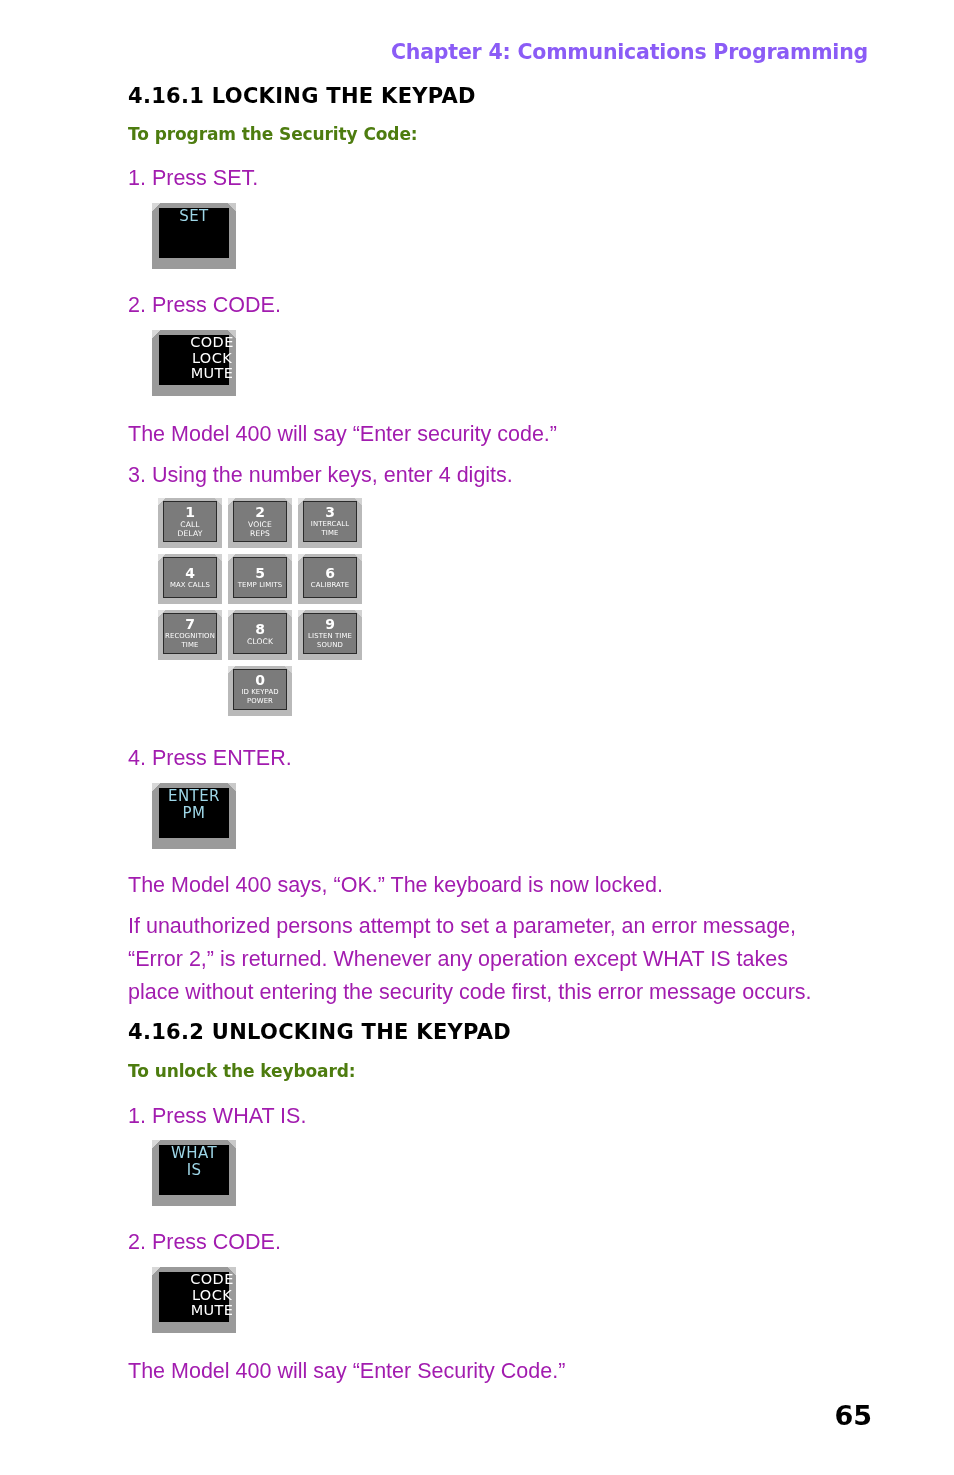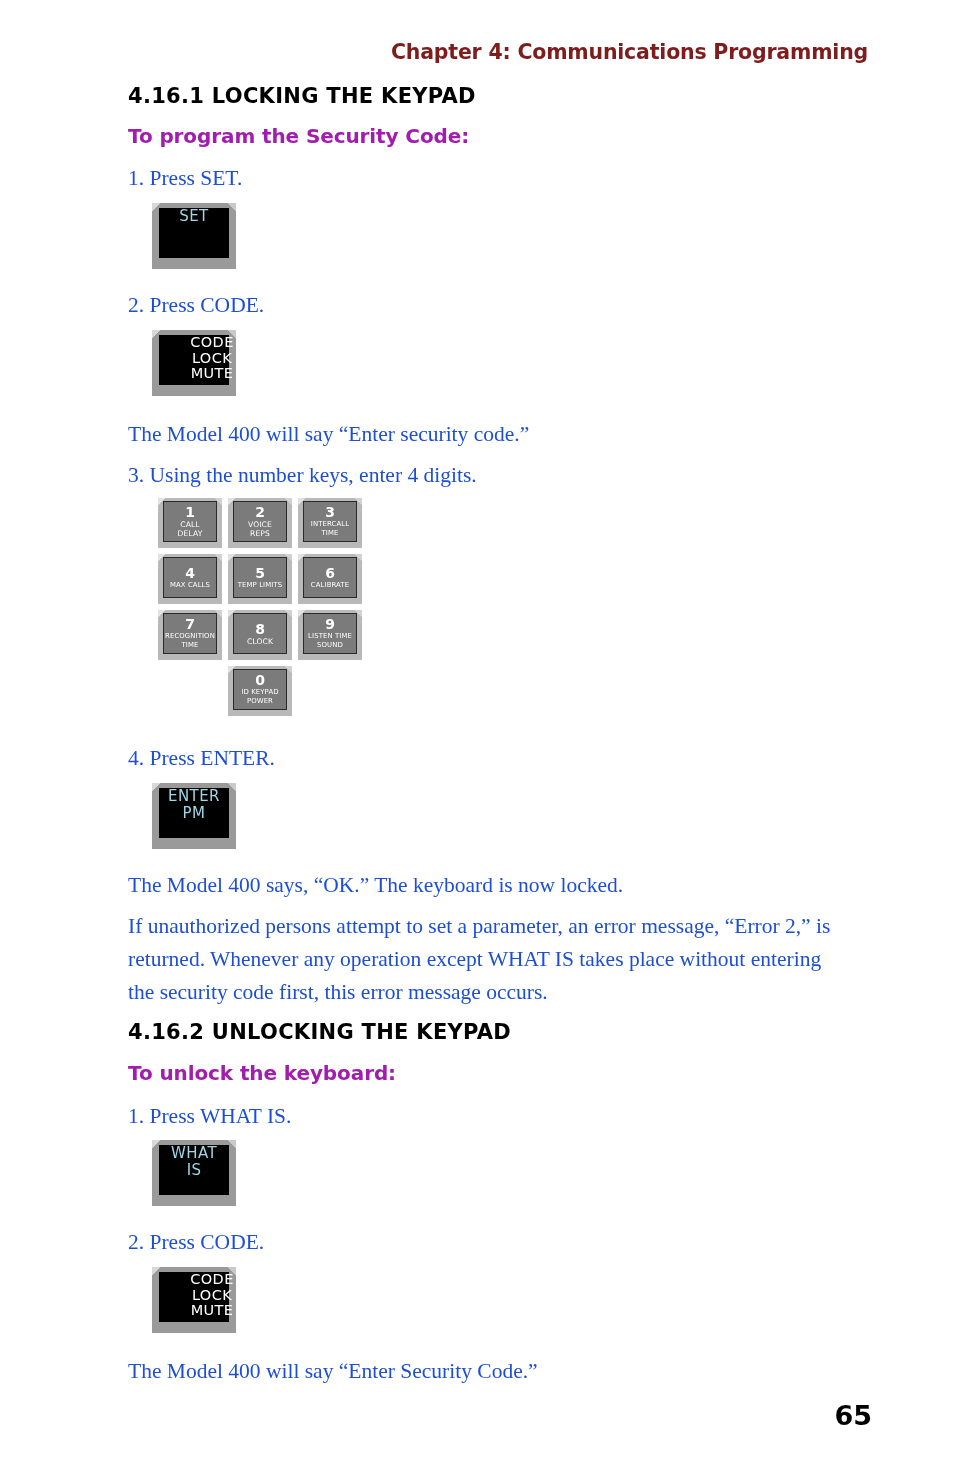--- a/index.html
+++ b/index.html
@@ -27,51 +27,51 @@
   .running-head {
     position: absolute;
     left: 0;
     top: 40px;
     width: 868px;
     text-align: right;
     font-family: "DejaVu Sans", sans-serif;
     font-size: 20.5px;
     font-weight: 600;
     letter-spacing: -0.2px;
-    color: #7f1d1d;
+    color: #8b5cf6;
   }
 
   
   .h-section {
     position: absolute;
     left: 128px;
     font-family: "DejaVu Sans", sans-serif;
     font-weight: bold;
     font-size: 21px;
     letter-spacing: 0.3px;
     color: #000;
   }
   .h-sub {
     position: absolute;
     left: 128px;
     font-family: "DejaVu Sans", sans-serif;
     font-weight: bold;
-    font-size: 20px;
+    font-size: 17px;
     letter-spacing: -0.1px;
-    color: #a21caf;
+    color: #4d7c0f;
   }
 
   
   .para {
     position: absolute;
     left: 128px;
-    font-family: Liberation Serif, serif;
+    font-family: Liberation Sans, sans-serif;
     font-size: 21.5px;
     line-height: 33px;
-    color: #1d4ed8;
+    color: #a21caf;
   }
 
   
   .page-number {
     position: absolute;
     left: 0;
     top: 1400px;
     width: 872px;
     text-align: right;
     font-family: "DejaVu Sans", sans-serif;

